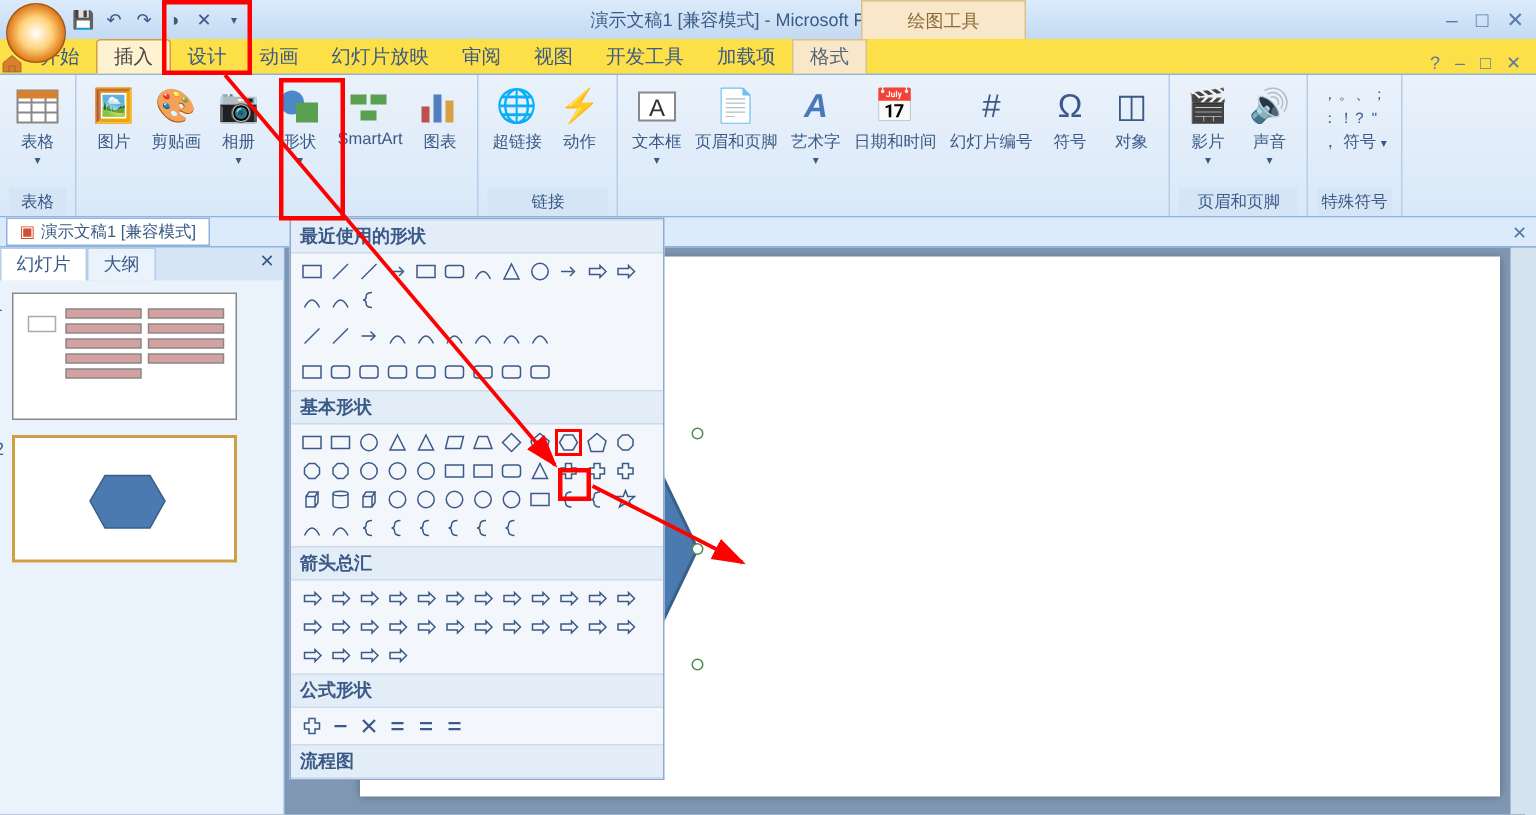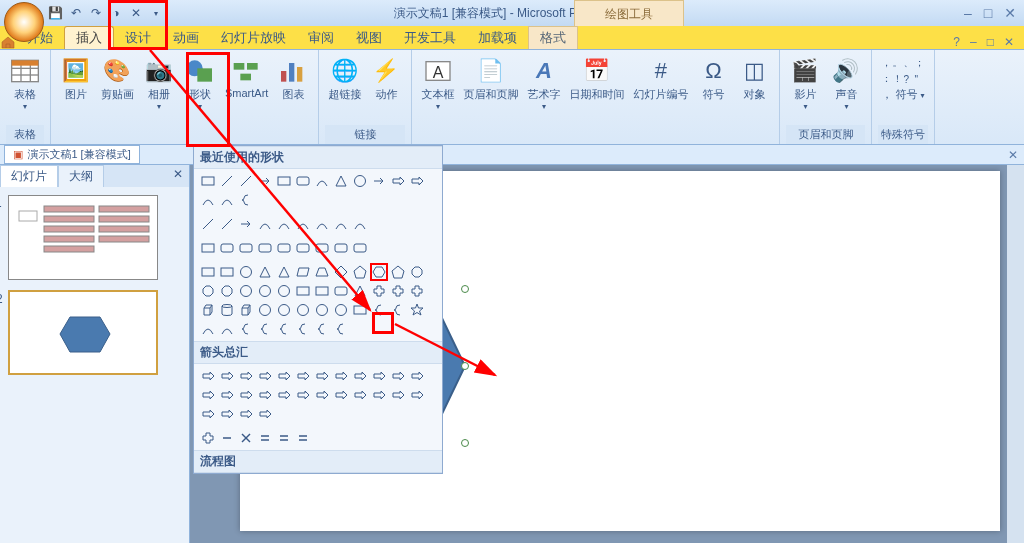--- a/index.html
+++ b/index.html
@@ -512,20 +512,21 @@
         <svg viewBox="0 0 14 14">
           <rect x="1" y="3" width="12" height="8" rx="2" fill="none" stroke="#3b5a87"></rect>
         </svg>
       </div>
       <div class="shape-cell">
         <svg viewBox="0 0 14 14">
           <rect x="1" y="3" width="12" height="8" rx="2" fill="none" stroke="#3b5a87"></rect>
         </svg>
       </div>
     </div>
+  <div class="shapes-section-h">基本形状</div>
   <div class="shapes-row">
       <div class="shape-cell">
         <svg viewBox="0 0 14 14">
           <rect x="1" y="3" width="12" height="8" fill="none" stroke="#3b5a87"></rect>
         </svg>
       </div>
       <div class="shape-cell">
         <svg viewBox="0 0 14 14">
           <rect x="1" y="3" width="12" height="8" fill="none" stroke="#3b5a87"></rect>
         </svg>
@@ -878,20 +879,21 @@
         <svg viewBox="0 0 14 14">
           <path d="M2 5 L9 5 L9 3 L13 7 L9 11 L9 9 L2 9 Z" fill="none" stroke="#3b5a87"></path>
         </svg>
       </div>
       <div class="shape-cell">
         <svg viewBox="0 0 14 14">
           <path d="M2 5 L9 5 L9 3 L13 7 L9 11 L9 9 L2 9 Z" fill="none" stroke="#3b5a87"></path>
         </svg>
       </div>
     </div>
+  <div class="shapes-section-h">公式形状</div>
   <div class="shapes-row">
       <div class="shape-cell">
         <svg viewBox="0 0 14 14">
           <path d="M5 2 H9 V5 H12 V9 H9 V12 H5 V9 H2 V5 H5 Z" fill="none" stroke="#3b5a87"></path>
         </svg>
       </div>
       <div class="shape-cell">
         <svg viewBox="0 0 14 14">
           <line x1="3" y1="7" x2="11" y2="7" stroke="#3b5a87" stroke-width="1.5"></line>
         </svg>

